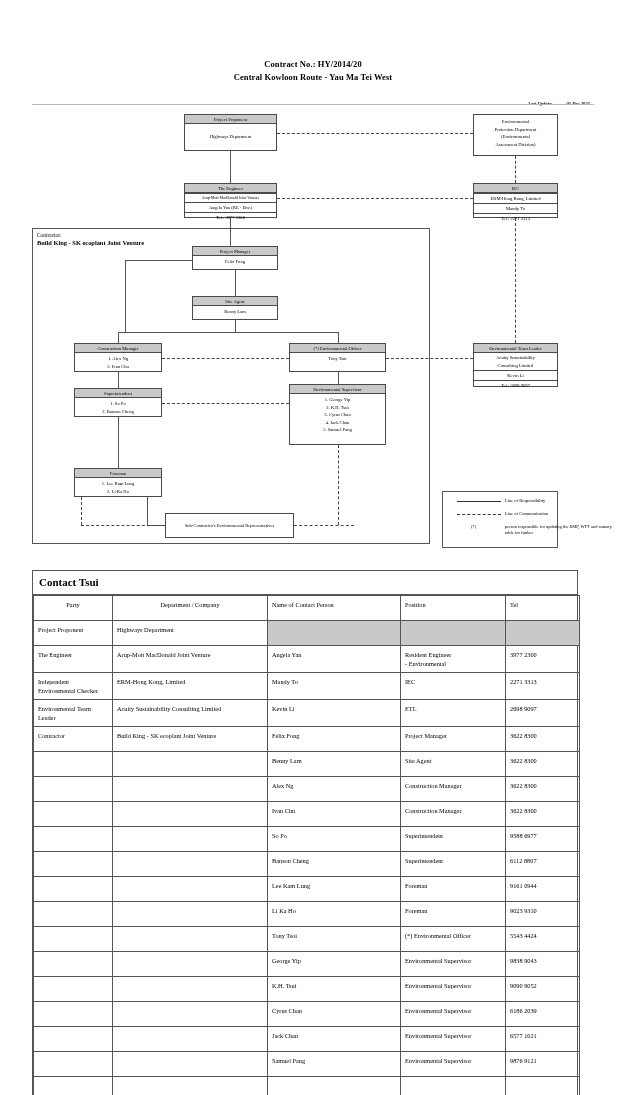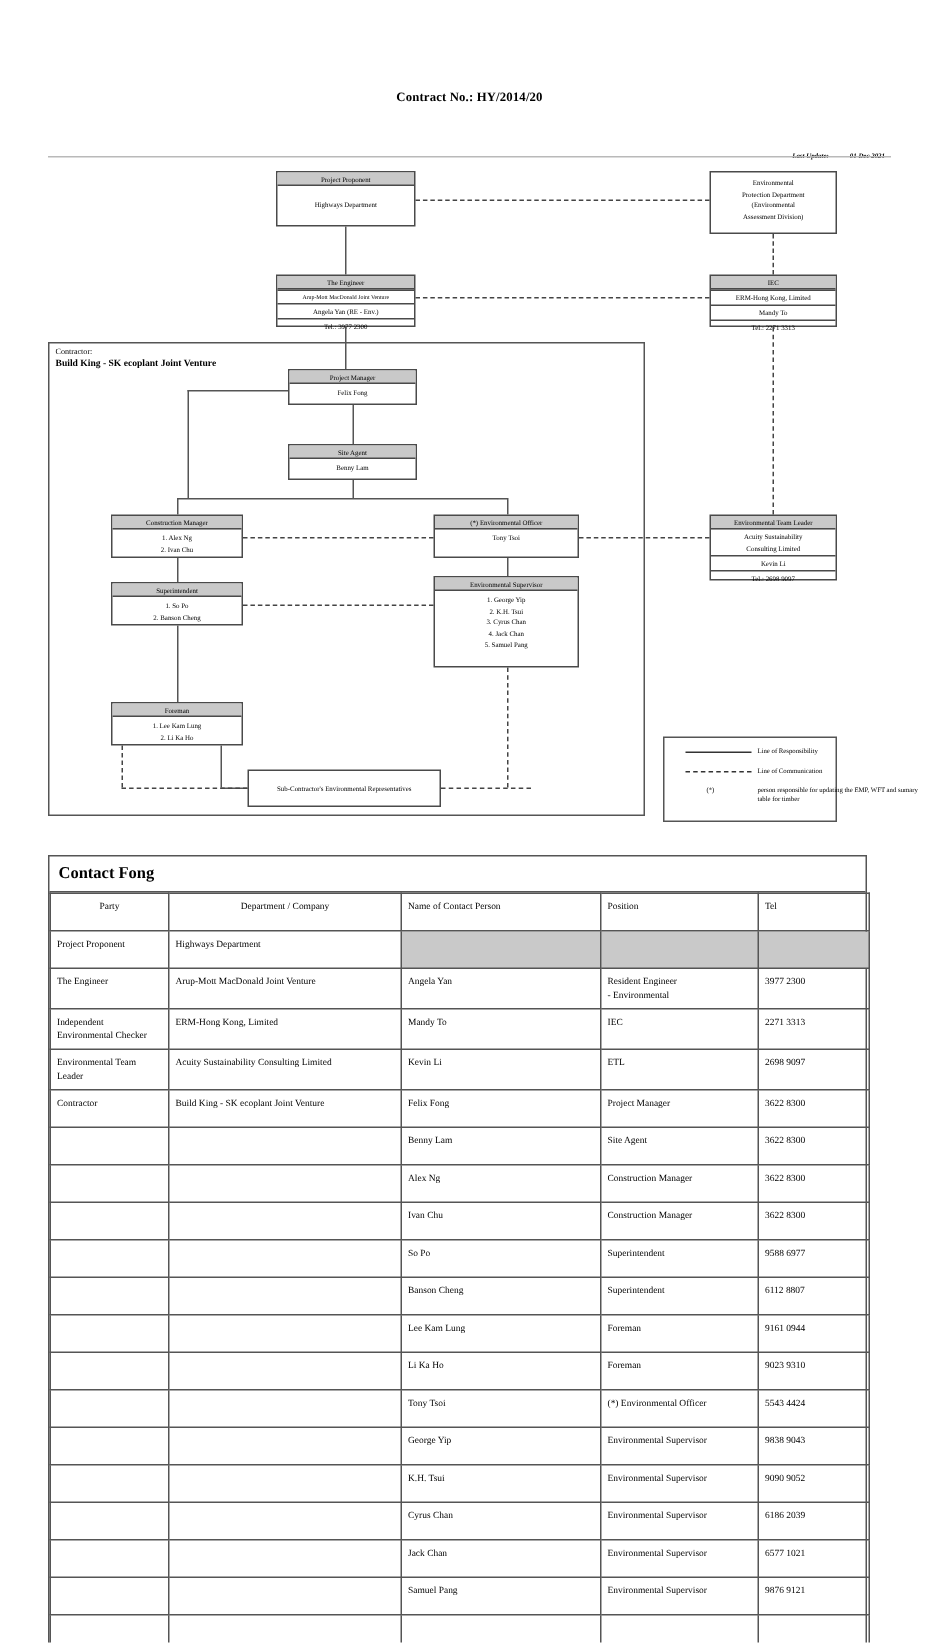--- a/index.html
+++ b/index.html
@@ -67,20 +67,21 @@
   td.shaded { background:#c9c9c9; }
   col.c1{width:79px;} col.c2{width:155px;} col.c3{width:133px;} col.c4{width:105px;} col.c5{width:74px;}
 </style>
 </head>
 <body>
 
 <div class="page">
 
   <div class="title-block">
     <div>Contract No.: HY/2014/20</div>
+    <div>Central Kowloon Route - Yau Ma Tei West</div>
   </div>
 
   <div class="lastupd">
     <span class="lbl">Last Update:</span><span>01 Dec 2021</span>
   </div>
   <div class="rule"></div>
 
   <div class="chart">
 
     <div class="contractor-frame" style="left:0px; top:118px; width:398px; height:316px;"></div>
@@ -237,21 +238,21 @@
       </div>
       <div class="row" style="height:20px;">
         <span class="star">(*)</span>
         <span class="lbl">person responsible for updating the EMP, WFT and sumary table for timber</span>
       </div>
     </div>
 
   </div>
 
   <div class="contact">
-    <div class="caption">Contact Fong</div>
+    <div class="caption">Contact Tsui</div>
     <table>
       <colgroup>
           <col class="c1">
           <col class="c2">
           <col class="c3">
           <col class="c4">
           <col class="c5">
         </colgroup>
       <thead>
         <tr>

